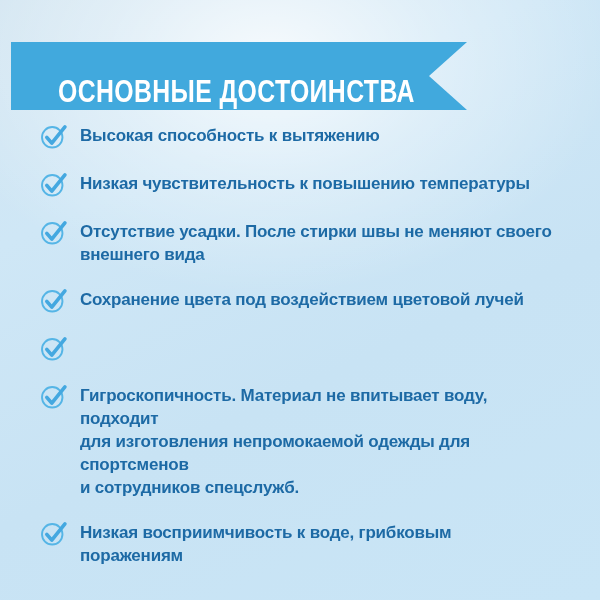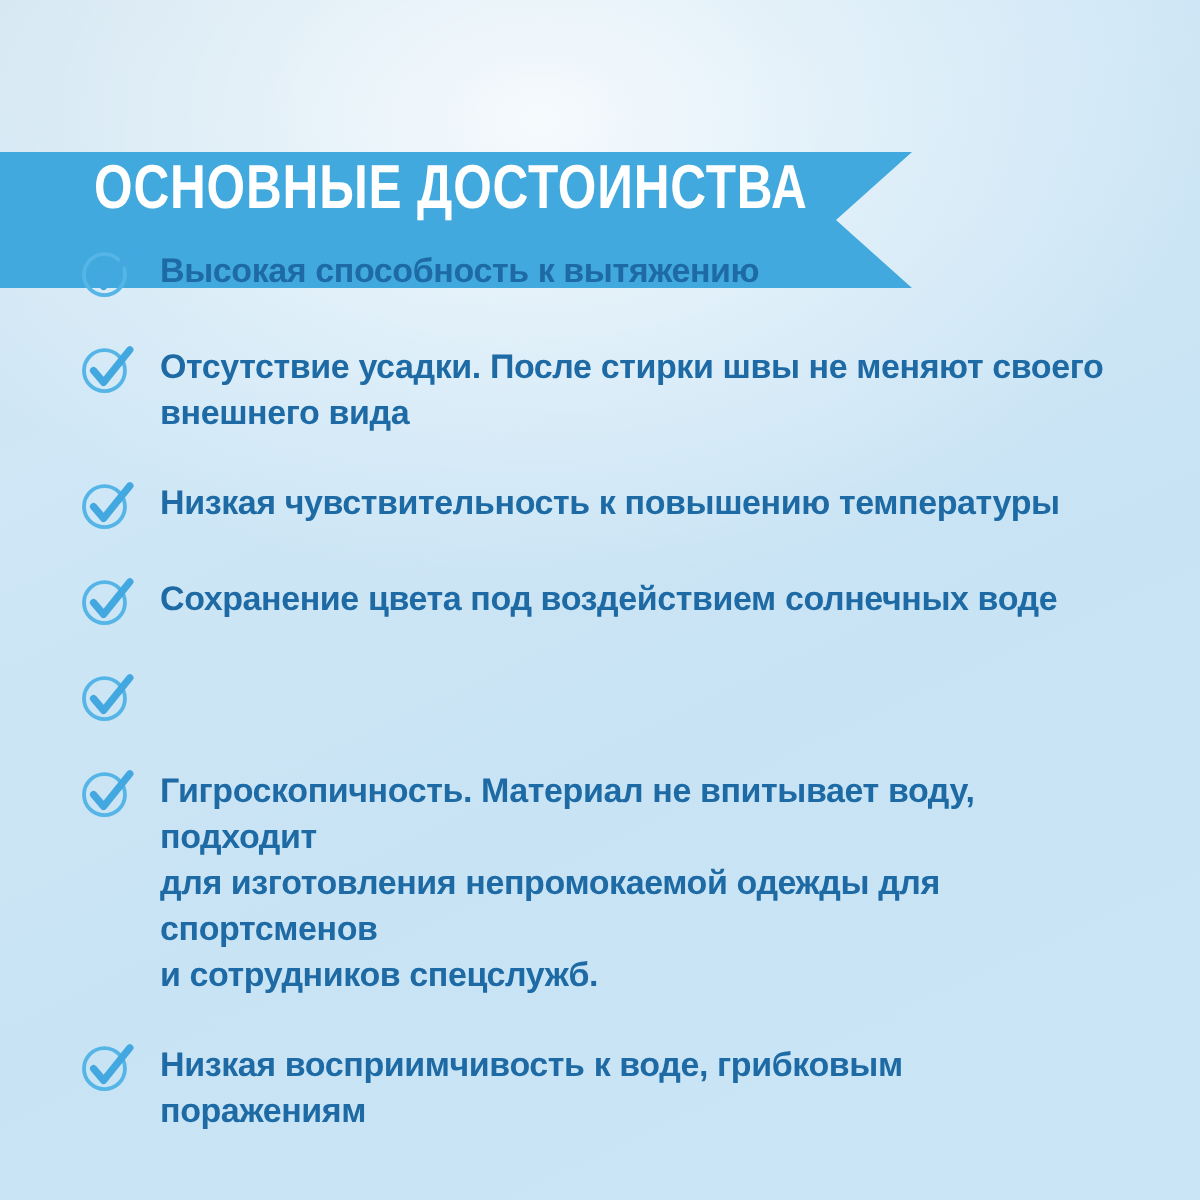--- a/index.html
+++ b/index.html
@@ -11,29 +11,28 @@
     width: 600px;
     height: 600px;
     overflow: hidden;
     font-family: "Liberation Sans", sans-serif;
     background:
       radial-gradient(95% 65% at 45% 10%, rgba(255,255,255,0.80) 0%, rgba(255,255,255,0.35) 30%, rgba(255,255,255,0) 60%),
       linear-gradient(155deg, #d2e5f1 0%, #cfe7f6 28%, #c8e3f4 60%, #c9e5f6 100%);
   }
   .ribbon {
     position: absolute;
-    left: 0;
+    left: 11px;
     top: 42px;
     width: 456px;
     height: 68px;
     background: #41a9dd;
     clip-path: polygon(0 0, 100% 0, calc(100% - 38px) 50%, 100% 100%, 0 100%);
     display: flex;
-    align-items: flex-start;
-    margin-top: 34px;
+    align-items: flex-end;
   }
   .ribbon h1 {
     margin: 0 0 0 47px;
     color: #ffffff;
     font-size: 31px;
     font-weight: bold;
     letter-spacing: 0.5px;
     white-space: nowrap;
     transform: scaleX(0.80);
     transform-origin: 0 50%;
@@ -92,42 +91,42 @@
       <span class="txt">Высокая способность к вытяжению</span>
     </li>
 
     <li>
       <span class="check">
         <svg viewBox="0 0 32 32" fill="none">
           <circle cx="13.5" cy="18" r="11.3" stroke="#55b5e6" stroke-width="2.1"></circle>
           <path d="M7.5 18 L13 24.5 L27.5 6.5" stroke="#44a8e0" stroke-width="4" stroke-linecap="round" stroke-linejoin="round"></path>
         </svg>
       </span>
+      <span class="txt">Низкая чувствительность к повышению температуры</span>
+    </li>
+
+    <li>
+      <span class="check">
+        <svg viewBox="0 0 32 32" fill="none">
+          <circle cx="13.5" cy="18" r="11.3" stroke="#55b5e6" stroke-width="2.1"></circle>
+          <path d="M7.5 18 L13 24.5 L27.5 6.5" stroke="#44a8e0" stroke-width="4" stroke-linecap="round" stroke-linejoin="round"></path>
+        </svg>
+      </span>
       <span class="txt">Отсутствие усадки. После стирки швы не меняют своего
 внешнего вида</span>
     </li>
 
     <li>
       <span class="check">
         <svg viewBox="0 0 32 32" fill="none">
           <circle cx="13.5" cy="18" r="11.3" stroke="#55b5e6" stroke-width="2.1"></circle>
           <path d="M7.5 18 L13 24.5 L27.5 6.5" stroke="#44a8e0" stroke-width="4" stroke-linecap="round" stroke-linejoin="round"></path>
         </svg>
       </span>
-      <span class="txt">Низкая чувствительность к повышению температуры</span>
-    </li>
-
-    <li>
-      <span class="check">
-        <svg viewBox="0 0 32 32" fill="none">
-          <circle cx="13.5" cy="18" r="11.3" stroke="#55b5e6" stroke-width="2.1"></circle>
-          <path d="M7.5 18 L13 24.5 L27.5 6.5" stroke="#44a8e0" stroke-width="4" stroke-linecap="round" stroke-linejoin="round"></path>
-        </svg>
-      </span>
-      <span class="txt">Сохранение цвета под воздействием солнечных воде</span>
+      <span class="txt">Сохранение цвета под воздействием цветовой лучей</span>
     </li>
 
     <li>
       <span class="check">
         <svg viewBox="0 0 32 32" fill="none">
           <circle cx="13.5" cy="18" r="11.3" stroke="#55b5e6" stroke-width="2.1"></circle>
           <path d="M7.5 18 L13 24.5 L27.5 6.5" stroke="#44a8e0" stroke-width="4" stroke-linecap="round" stroke-linejoin="round"></path>
         </svg>
       </span>
     </li>

